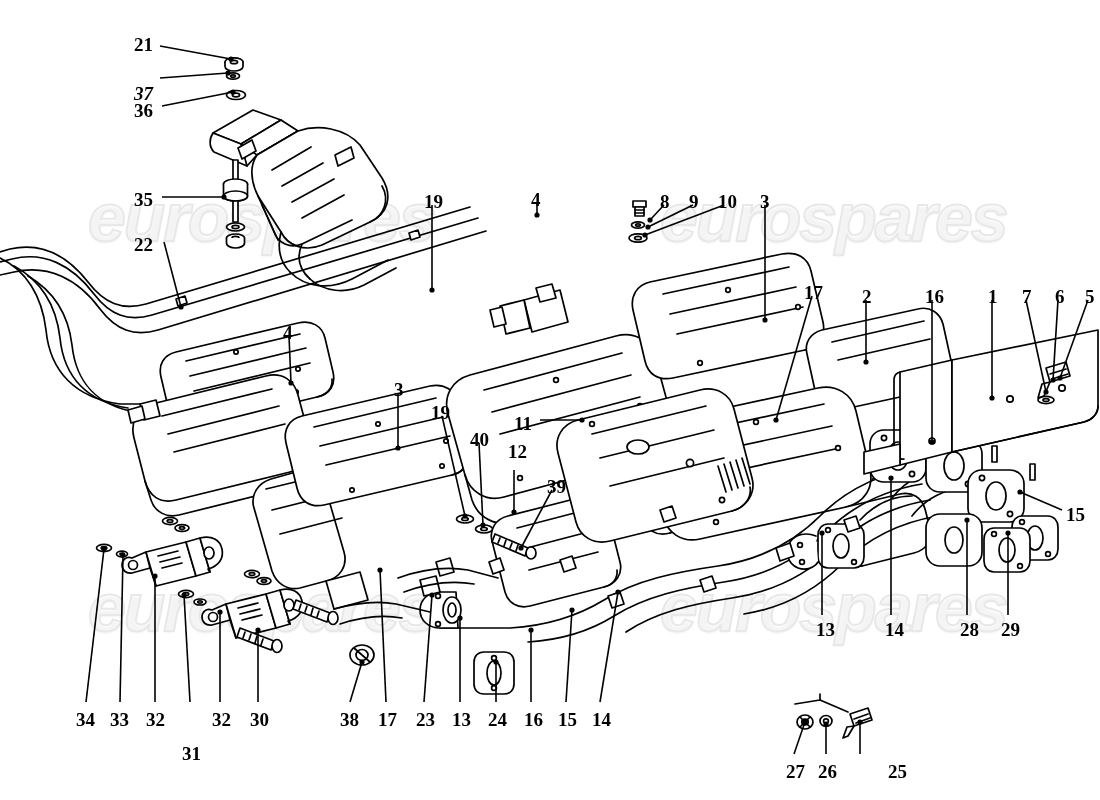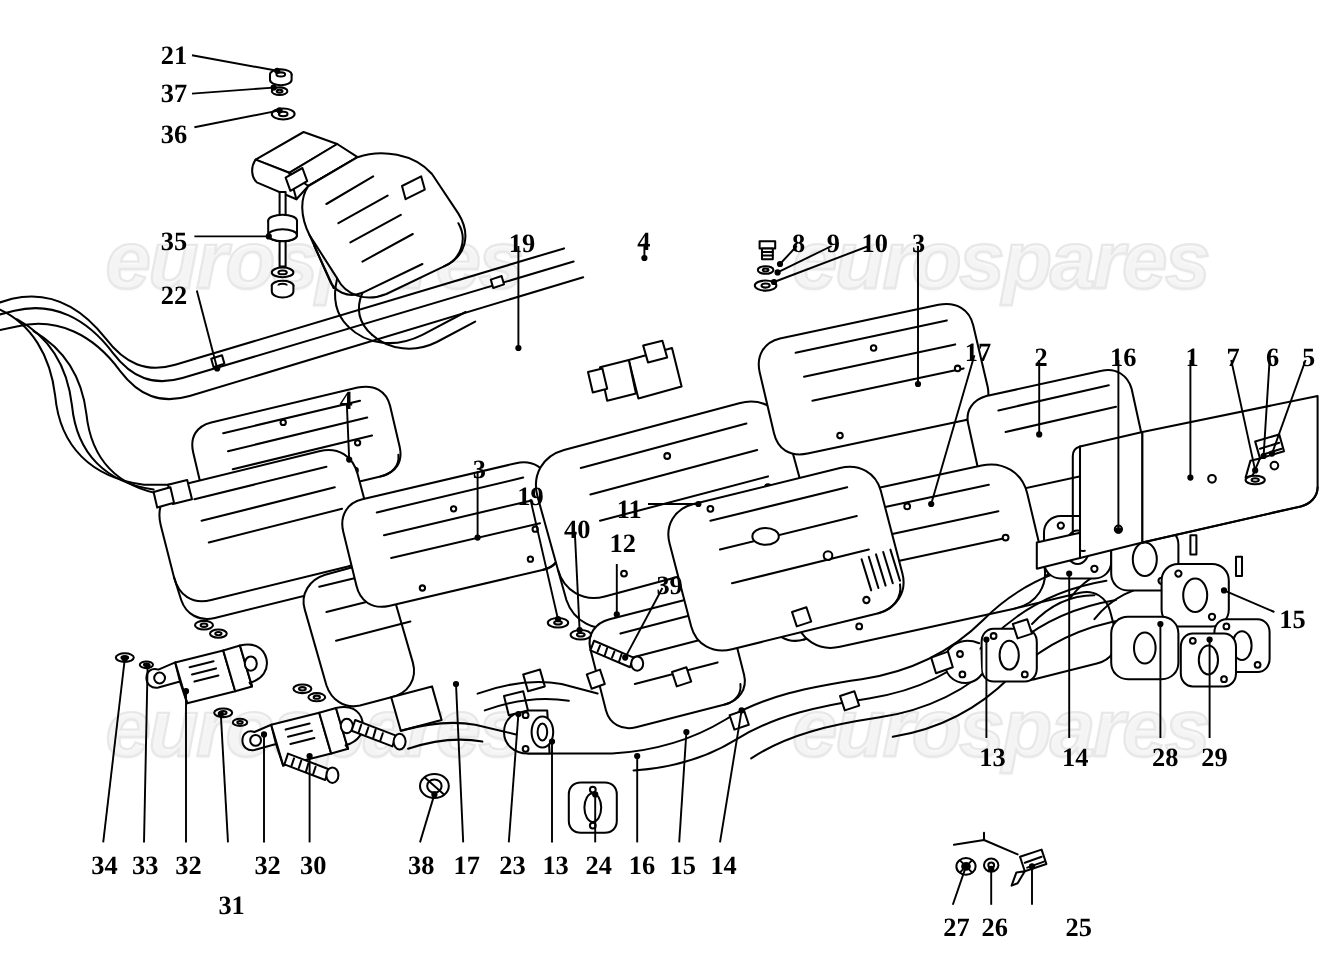--- a/index.html
+++ b/index.html
@@ -5,21 +5,21 @@
   html,body{margin:0;padding:0;background:#ffffff;}
   body{width:1100px;height:800px;overflow:hidden;font-family:"Liberation Serif",serif;}
   #stage{position:relative;width:1100px;height:800px;background:#fff;}
   svg{display:block;}
   .wm{position:absolute;pointer-events:none;user-select:none;
       font-family:"Liberation Sans",sans-serif;font-weight:bold;font-style:italic;
       letter-spacing:-2px;color:transparent;
       -webkit-text-stroke:2px #e8e8e8;
       text-shadow:0 2px 2px rgba(0,0,0,0.045);}
   .lbl{position:absolute;font-family:"Liberation Serif",serif;font-weight:bold;
-       font-size:22px;color:#000;line-height:1;white-space:nowrap;}
+       font-size:19px;color:#000;line-height:1;white-space:nowrap;}
 </style>
 </head>
 <body>
 
 <div id="stage">
 
   <div id="watermark-layer">
       <div class="wm" style="left: 88px; top: 178px; font-size: 68px;">eurospares</div>
       <div class="wm" style="left: 660px; top: 178px; font-size: 68px;">eurospares</div>
       <div class="wm" style="left: 88px; top: 568px; font-size: 68px;">eurospares</div>
@@ -505,21 +505,21 @@
         <circle cx="805" cy="722" r="1.8" fill="#000"></circle>
         <path d="M826,754 L826,724"></path>
         <circle cx="826" cy="724" r="1.8" fill="#000"></circle>
         <path d="M860,754 L860,722"></path>
         <circle cx="860" cy="722" r="1.8" fill="#000"></circle>
       </g>
   </svg>
 
   <div id="callout-layer">
       <div class="lbl" style="left: 134px; top: 35px;">21</div>
-      <div class="lbl" style="left: 134px; top: 67px;">37</div>
+      <div class="lbl" style="left: 134px; top: 84px; font-style: italic;">37</div>
       <div class="lbl" style="left: 134px; top: 101px;">36</div>
       <div class="lbl" style="left: 134px; top: 190px;">35</div>
       <div class="lbl" style="left: 134px; top: 235px;">22</div>
       <div class="lbl" style="left: 424px; top: 192px;">19</div>
       <div class="lbl" style="left: 531px; top: 190px;">4</div>
       <div class="lbl" style="left: 660px; top: 192px;">8</div>
       <div class="lbl" style="left: 689px; top: 192px;">9</div>
       <div class="lbl" style="left: 718px; top: 192px;">10</div>
       <div class="lbl" style="left: 760px; top: 192px;">3</div>
       <div class="lbl" style="left: 804px; top: 283px;">17</div>

